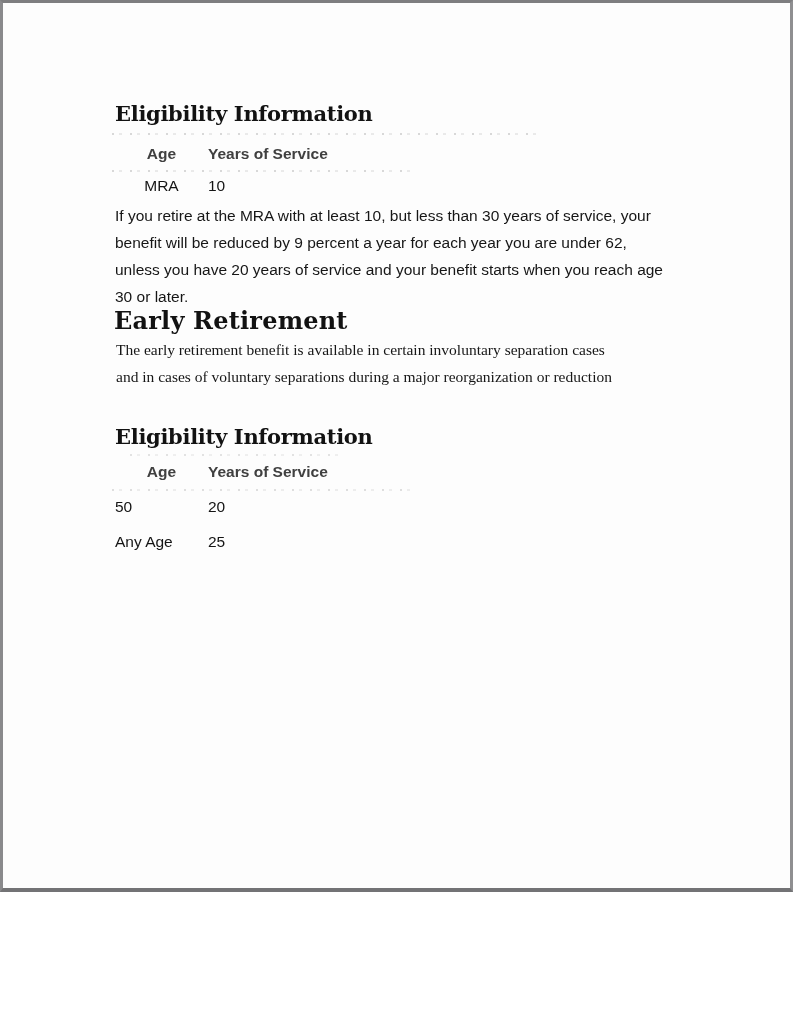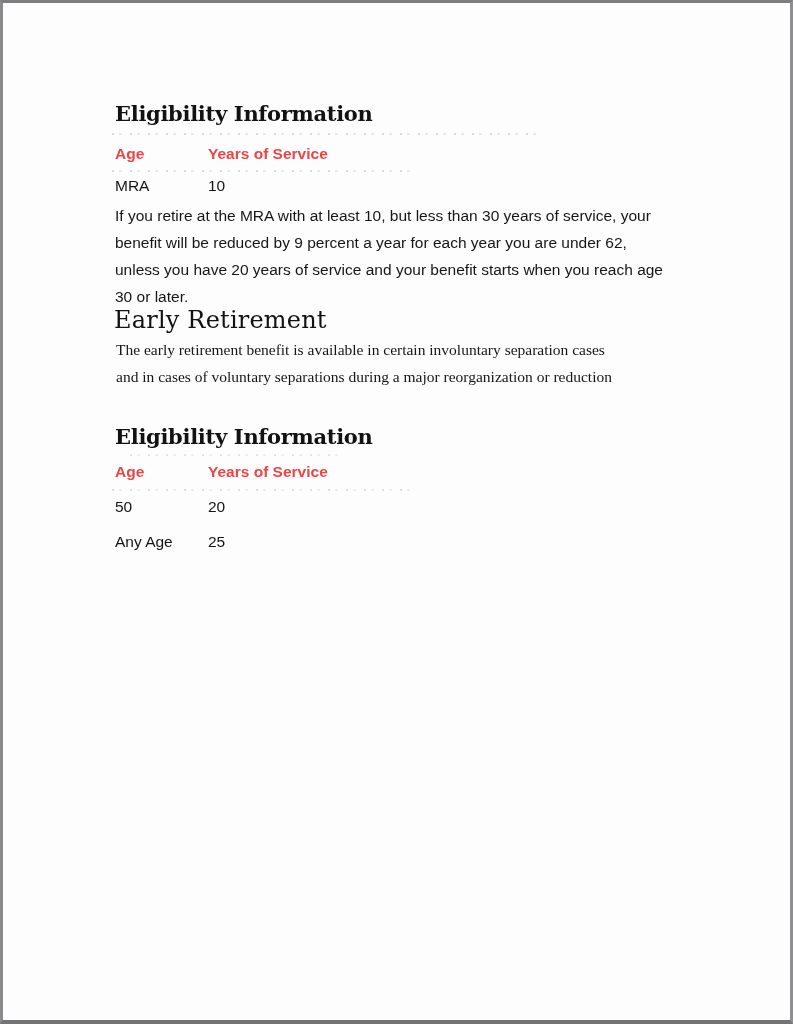--- a/index.html
+++ b/index.html
@@ -3,21 +3,21 @@
 <meta charset="utf-8">
 <style>
   html, body {
     margin: 0;
     padding: 0;
     background: #ffffff;
   }
   .canvas {
     position: relative;
     width: 793px;
-    height: 1024px;
+    height: 892px;
     background: #fdfdfd;
     overflow: hidden;
     font-family: "Liberation Sans", sans-serif;
     color: #141414;
   }
   .page-border {
     position: absolute;
     inset: 0;
     border-top: 3px solid #7e7e80;
     border-left: 3px solid #8a8a8c;
@@ -29,21 +29,21 @@
   .serif-heading {
     position: absolute;
     margin: 0;
     font-family: "DejaVu Serif", "Liberation Serif", serif;
     font-weight: 600;
     color: #121212;
     letter-spacing: -0.3px;
     white-space: nowrap;
   }
   .h-elig1 { left: 115px; top: 101px; font-size: 21px; }
-  .h-early { left: 114px; top: 306px; font-size: 24px; font-weight: 400; letter-spacing: 0.2px; }
+  .h-early { left: 114px; top: 306px; font-size: 24px; font-weight: 700; letter-spacing: 0.2px; }
   .h-elig2 { left: 115px; top: 424px; font-size: 21px; }
 
   .para {
     position: absolute;
     width: 580px;
     font-size: 15.5px;
     line-height: 27px;
     color: #161616;
   }
   .para .line { white-space: pre-wrap; }
@@ -55,25 +55,25 @@
     left: 115px;
     font-size: 15.5px;
   }
   .tbl .trow {
     position: absolute;
     left: 0;
     white-space: nowrap;
   }
   .tbl .cell-age { display: inline-block; width: 93px; }
   .tbl .cell-yos { display: inline-block; }
-  .tbl .thead { font-weight: bold; color: #ef4444; }
+  .tbl .thead { font-weight: bold; color: #404040; text-align: center; }
 
   .t1 { top: 145px; }
   .t1 .thead { top: 0; }
-  .t1 .r0 { top: 32px; }
+  .t1 .r0 { top: 32px; text-align: center; }
 
   .t2 { top: 463px; }
   .t2 .thead { top: 0; }
   .t2 .r0 { top: 35px; }
   .t2 .r1 { top: 70px; }
 
   .artifact {
     position: absolute;
     height: 2px;
     background: repeating-linear-gradient(

